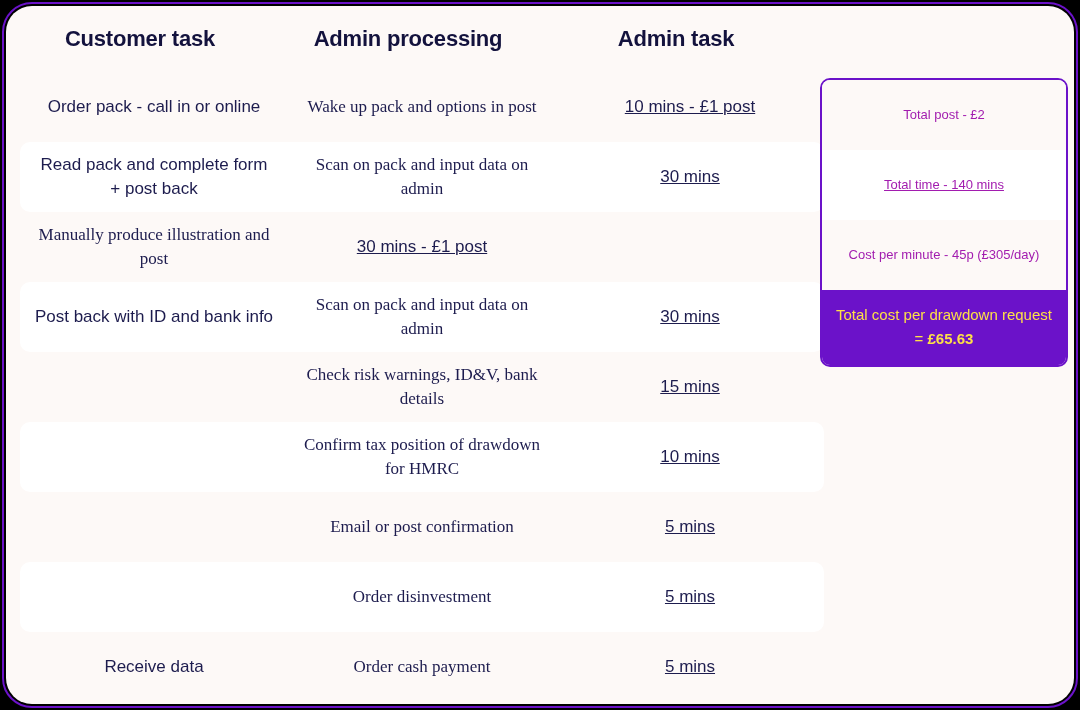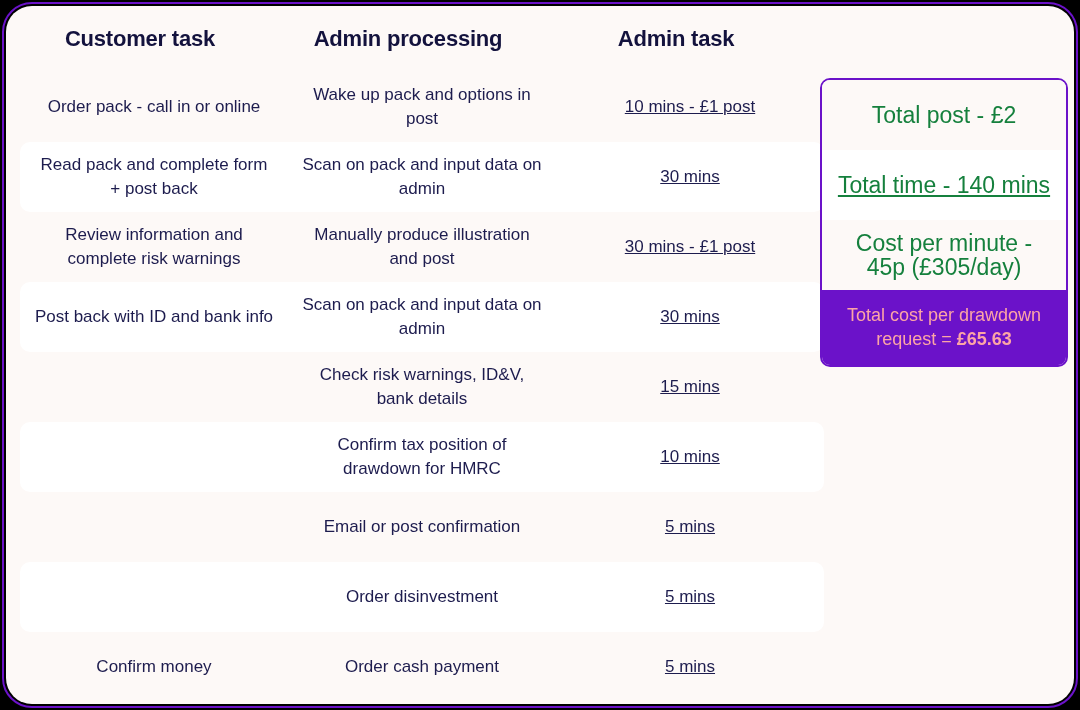--- a/index.html
+++ b/index.html
@@ -82,54 +82,54 @@
   .srow.cream  { background: #FDF9F7; }
 
   .cell {
     text-align: center;
     font-size: 17px;
     line-height: 24px;
     color: #1D1C4E;
     padding: 0 14px;
   }
   .c1 { width: 268px; }
-  .c2 { width: 268px; }
+  .c2 { width: 268px; font-family: Liberation Serif, serif; }
   .c3 { width: 268px; text-decoration: underline; }
 
   
   #cost-card {
     position: absolute;
     left: 814px;
     top: 72px;
     width: 248px;
     border: 2px solid #6B12C9;
     border-radius: 10px;
     overflow: hidden;
     background: #FDF9F7;
     z-index: 2;
   }
   .cost-line {
     text-align: center;
-    font-size: 23px;
+    font-size: 13px;
     line-height: 24px;
-    color: #15803d;
+    color: #a21caf;
     padding: 0 12px;
     display: flex;
     align-items: center;
     justify-content: center;
   }
   .cost-line.l1 { height: 70px; background: #FDF9F7; }
   .cost-line.l2 { height: 70px; background: #FFFFFF; text-decoration: underline; }
   .cost-line.l3 { height: 70px; background: #FDF9F7; }
 
   #cost-footer {
     background: #6B12C9;
-    color: #fca5a5;
-    text-align: center;
-    font-size: 18px;
+    color: #fde047;
+    text-align: center;
+    font-size: 15px;
     line-height: 24px;
     padding: 13px 14px 14px 14px;
   }
   #cost-footer b { font-weight: bold; }
 </style>
 </head>
 <body>
 
 <div id="frame">
 
@@ -149,21 +149,20 @@
         <div class="cell c3">10 mins - £1 post</div>
       </div>
 
       <div class="srow white" style="height:70px">
         <div class="cell c1">Read pack and complete form + post back</div>
         <div class="cell c2">Scan on pack and input data on admin</div>
         <div class="cell c3">30 mins</div>
       </div>
 
       <div class="srow cream" style="height:70px">
-        <div class="cell c1">Review information and complete risk warnings</div>
         <div class="cell c2">Manually produce illustration and post</div>
         <div class="cell c3">30 mins - £1 post</div>
       </div>
 
       <div class="srow white" style="height:70px">
         <div class="cell c1">Post back with ID and bank info</div>
         <div class="cell c2">Scan on pack and input data on admin</div>
         <div class="cell c3">30 mins</div>
       </div>
 
@@ -185,21 +184,21 @@
         <div class="cell c3">5 mins</div>
       </div>
 
       <div class="srow white" style="height:70px">
         <div class="cell c1"></div>
         <div class="cell c2">Order disinvestment</div>
         <div class="cell c3">5 mins</div>
       </div>
 
       <div class="srow cream" style="height:70px">
-        <div class="cell c1">Confirm money</div>
+        <div class="cell c1">Receive data</div>
         <div class="cell c2">Order cash payment</div>
         <div class="cell c3">5 mins</div>
       </div>
 
     </div>
 
     <div id="cost-card">
       <div class="cost-line l1">Total post - £2</div>
       <div class="cost-line l2">Total time - 140 mins</div>
       <div class="cost-line l3">Cost per minute - 45p (£305/day)</div>

